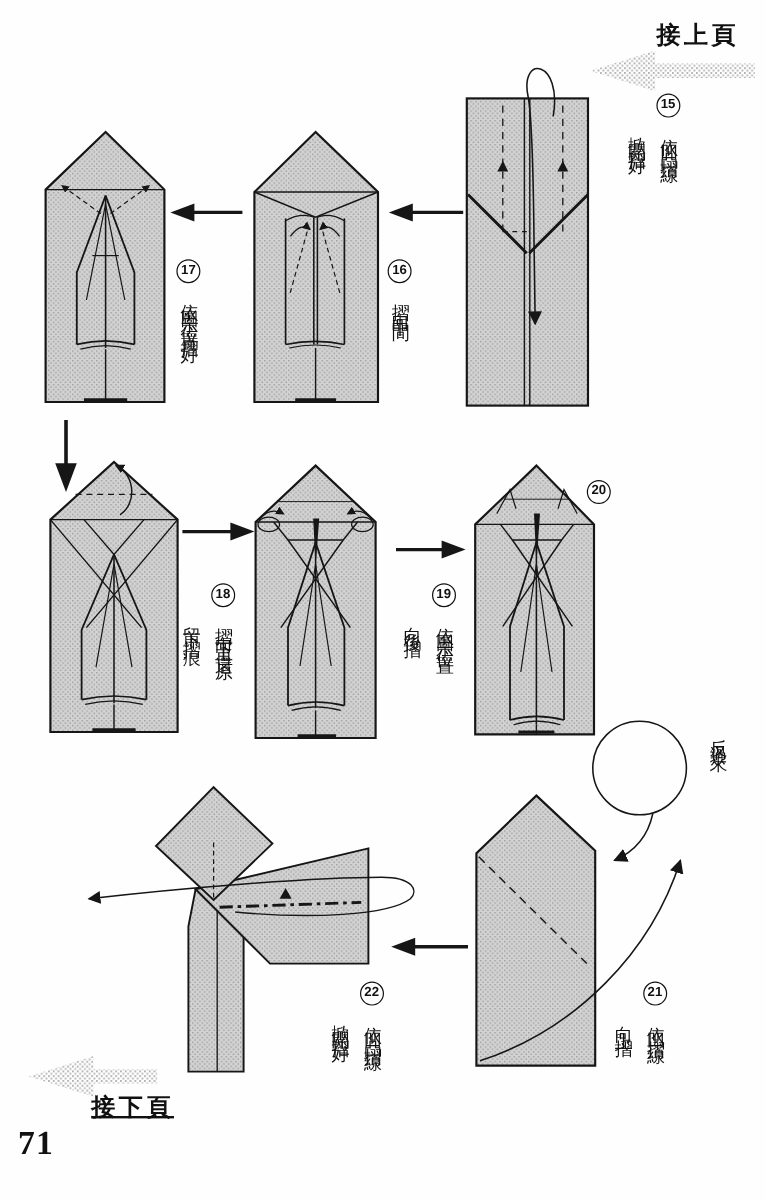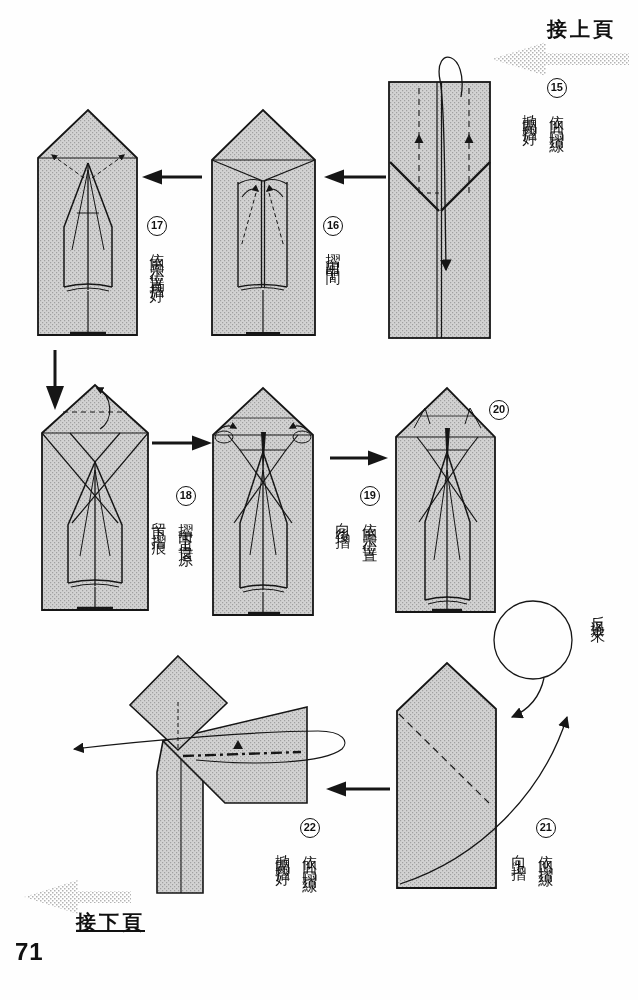--- a/index.html
+++ b/index.html
@@ -13,21 +13,21 @@
     white-space:nowrap;
   }
   .vcol.cont { padding-top:24px; }
   .badge {
     display:inline-block; writing-mode:horizontal-tb; letter-spacing:0;
     width:18px; height:18px; border:1.5px solid #111; border-radius:50%;
     font-size:11px; font-weight:700; line-height:17px; text-align:center;
     margin-bottom:5px; background:#fff;
   }
   .hlabel { position:absolute; font-size:20px; font-weight:600; letter-spacing:3px; }
-  .pagenum { position:absolute; left:15px; top:938px; font-size:24px; font-weight:700; letter-spacing:1px; }
+  .pagenum { position:absolute; left:15px; top:938px; font-size:28px; font-weight:700; letter-spacing:1px;font-family:Liberation Serif, serif; }
 </style>
 </head>
 <body>
 
 <div class="page">
 
   <svg class="diagram-layer" viewBox="0 0 638 1000" xmlns="http://www.w3.org/2000/svg">
     <defs>
       <pattern id="ht" width="4" height="4" patternUnits="userSpaceOnUse">
         <rect width="4" height="4" fill="#d2d2d2"></rect>

